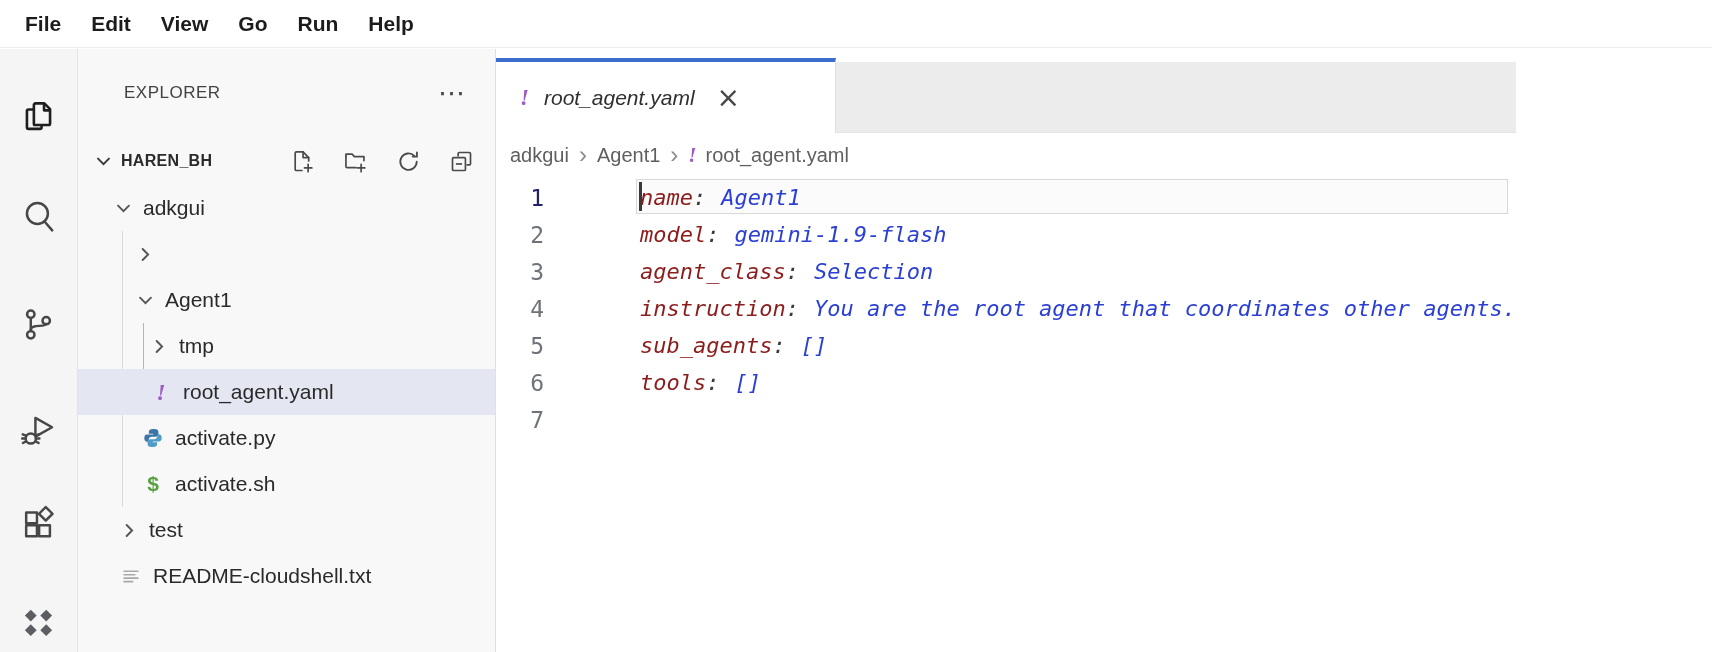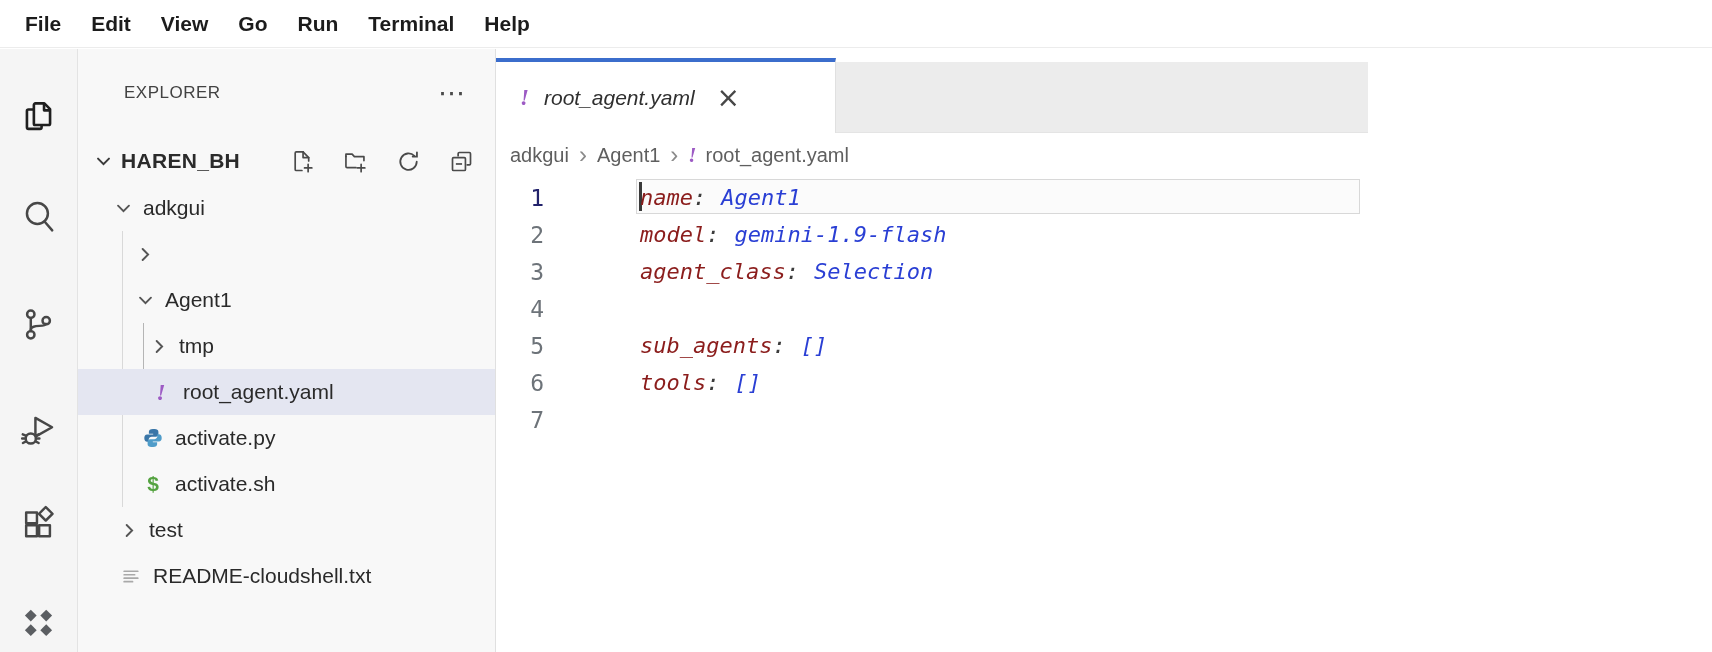--- a/index.html
+++ b/index.html
@@ -23,21 +23,21 @@
 
   
   .sidebar { width:418px; background:#f8f8f8; border-right:1px solid #e0e0e0;
     position:relative; flex:none; }
   .sb-header { position:absolute; top:24px; left:0; right:0; height:40px;
     display:flex; align-items:center; }
   .sb-title { font-size:17px; letter-spacing:.5px; color:#424242; margin-left:46px; }
   .sb-more { margin-left:auto; margin-right:30px; font-size:27px; color:#4a4a4a; line-height:20px; }
   .ws-row { position:absolute; top:89px; left:0; right:0; height:46px;
     display:flex; align-items:center; padding-left:14px; }
-  .ws-name { font-size:21px; font-weight:bold; color:#2b2b2b; letter-spacing:.3px; margin-left:7px; }
+  .ws-name { font-size:16px; font-weight:bold; color:#2b2b2b; letter-spacing:.3px; margin-left:7px; }
   .ws-actions { margin-left:auto; display:flex; gap:25px; padding-right:20px; }
   .tb-icon { width:28px; height:28px; display:flex; align-items:center; justify-content:center; }
   .tb-icon svg { width:27px; height:27px; }
 
   .tree { position:absolute; top:136px; left:0; right:0; }
   .tree-row { height:46px; display:flex; align-items:center; position:relative; cursor:default; }
   .tree-row.selected { background:#e4e6f1; }
   .lvl1 { padding-left:34px; }
   .lvl2 { padding-left:56px; }
   .lvl3 { padding-left:70px; }
@@ -83,21 +83,20 @@
 </style>
 </head>
 <body>
 
 <div class="menubar">
   <div class="menu-item">File</div>
   <div class="menu-item">Edit</div>
   <div class="menu-item">View</div>
   <div class="menu-item">Go</div>
   <div class="menu-item">Run</div>
-  <div class="menu-item">Terminal</div>
   <div class="menu-item">Help</div>
 </div>
 
 <div class="main">
 
   <div class="activitybar">
     <div class="act-icon" style="top:45px">
       <svg viewBox="0 0 24 24" fill="none" stroke="#1f1f1f" stroke-width="1.7" stroke-linejoin="round">
         <rect x="4.5" y="7.5" width="9.5" height="12.5" rx="1"></rect>
         <path d="M9 16.5v-12c0-.55.45-1 1-1h5.8l3.7 3.7v9.3c0 .55-.45 1-1 1h-8.8c-.55 0-.7-.45-.7-1z" fill="#f5f5f5"></path>
@@ -305,20 +304,21 @@
         <span class="line-content"><span class="tok-key">model</span><span class="tok-colon">:</span><span class="tok-val">gemini-1.9-flash</span></span>
       </div>
 
       <div class="code-line">
         <span class="ln">3</span>
         <span class="line-content"><span class="tok-key">agent_class</span><span class="tok-colon">:</span><span class="tok-val">Selection</span></span>
       </div>
 
       <div class="code-line">
         <span class="ln">4</span>
+        <span class="line-content"><span class="tok-key">instruction</span><span class="tok-colon">:</span><span class="tok-val">You are the root agent that coordinates other agents.</span></span>
       </div>
 
       <div class="code-line">
         <span class="ln">5</span>
         <span class="line-content"><span class="tok-key">sub_agents</span><span class="tok-colon">:</span><span class="tok-val">[]</span></span>
       </div>
 
       <div class="code-line">
         <span class="ln">6</span>
         <span class="line-content"><span class="tok-key">tools</span><span class="tok-colon">:</span><span class="tok-val">[]</span></span>

